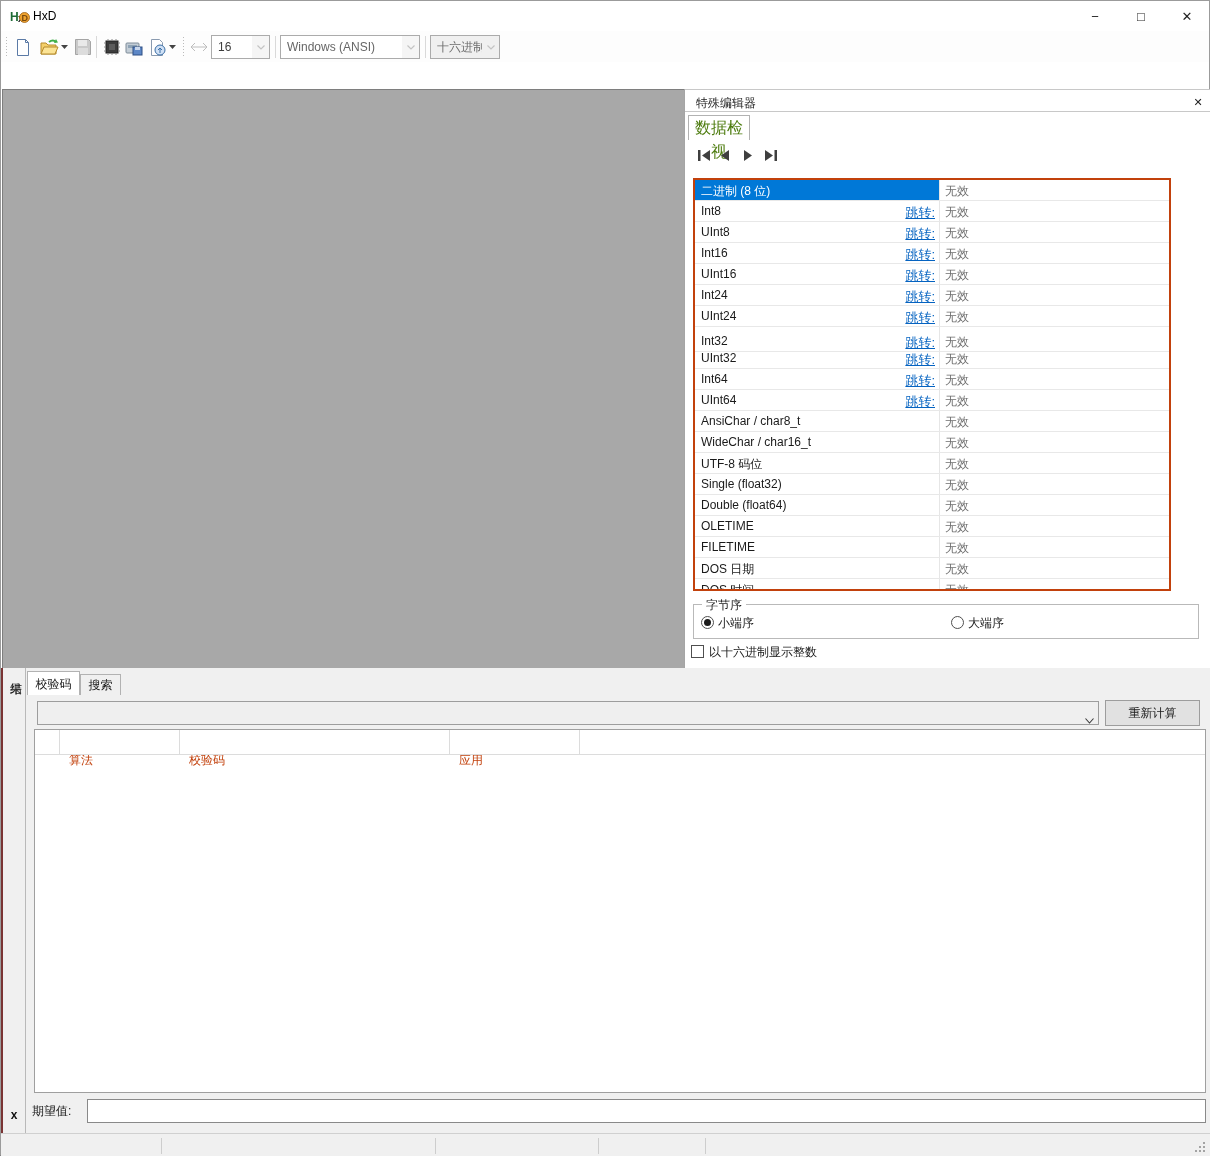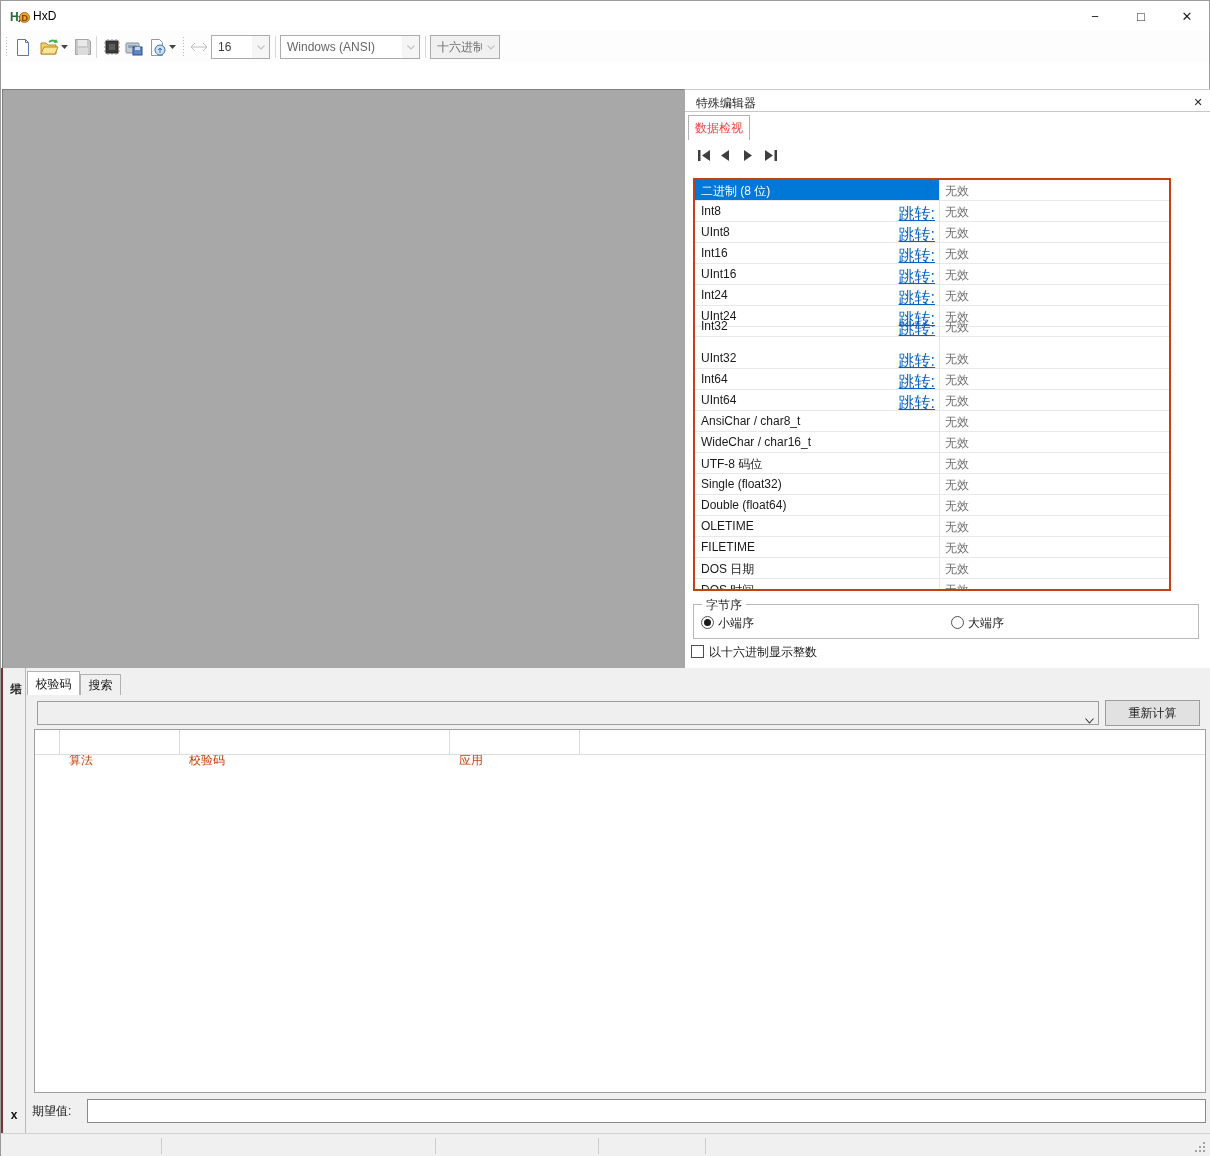--- a/index.html
+++ b/index.html
@@ -33,30 +33,30 @@
   #menu-grip { left:4px; top:3px; width:4px; height:20px; background-image:radial-gradient(#bbb 35%, transparent 40%); background-size:3px 3px; }
 
   
   #mdi { left:1px; top:88px; width:682px; height:579px; background:#a8a8a8; border-top:1px solid #7e7e7e; border-left:1px solid #7e7e7e; }
 
   
   #rpanel { left:683px; top:88px; width:526px; height:579px; background:#fff; border-left:1px solid #a5a5a5; }
   #rp-header { left:0; top:0; width:100%; height:23px; border-top:1px solid #c8c8c8; border-bottom:1px solid #c8c8c8; background:#fff; }
   #rp-title { left:11px; top:5px; }
   #rp-close { left:505px; top:4px; width:16px; height:16px; text-align:center; font-size:11px; color:#222; line-height:16px; }
-  #rp-tab { left:3px; top:26px; width:62px; height:25px; border:1px solid #b2b2b2; border-bottom:none; background:#fff; text-align:center; line-height:24px; font-size:12px; color:#ef4444; }
+  #rp-tab { left:3px; top:26px; width:62px; height:25px; border:1px solid #b2b2b2; border-bottom:none; background:#fff; text-align:center; line-height:24px; font-size:16px; color:#4d7c0f; }
   .navbtn { top:60px; width:14px; height:13px; }
   .navbtn svg { display:block; }
 
   
   #dt { left:8px; top:89px; width:478px; height:413px; border:2px solid #c2410c; background:#fff; overflow:hidden; }
   #dt-coldiv { left:244px; top:0; width:1px; height:100%; background:#e6e6e6; }
   .drow { left:0; width:488px; height:21px; border-bottom:1px solid #e8e8e8; }
   .drow .nm { position:absolute; left:6px; top:3px; font-size:12px; color:#1a1a1a; white-space:nowrap; }
-  .drow .jmp { position:absolute; right:248px; top:3px; font-size:16px; color:#0563c1; text-decoration:underline; white-space:nowrap; }
+  .drow .jmp { position:absolute; right:248px; top:3px; font-size:13px; color:#0563c1; text-decoration:underline; white-space:nowrap; }
   .drow .val { position:absolute; left:250px; top:3px; font-size:12px; color:#6f6f6f; white-space:nowrap; }
   .drow.sel .selbg { position:absolute; left:0; top:0; width:244px; height:20px; background:#0078d7; }
   .drow.sel .nm { color:#fff; z-index:2; }
   
   #dt-sb { left:488px; top:0; width:16px; height:411px; background:#f0f0f0; }
   .sb-arrow { left:0; width:16px; height:17px; display:flex; align-items:center; justify-content:center; }
   #dt-thumb { left:1px; top:18px; width:14px; height:186px; background:#c9c9c9; }
 
   
   #bo-group { left:8px; top:515px; width:506px; height:35px; border:1px solid #b9b9b9; }
@@ -275,21 +275,21 @@
     <span class="nm">Int24</span>
     <a class="jmp">跳转:</a>
     <span class="val">无效</span>
   </div>
           <div class="abs drow" style="top: 126px;">
 
     <span class="nm">UInt24</span>
     <a class="jmp">跳转:</a>
     <span class="val">无效</span>
   </div>
-          <div class="abs drow" style="top: 136px;">
+          <div class="abs drow" style="top: 151px;">
 
     <span class="nm">Int32</span>
     <a class="jmp">跳转:</a>
     <span class="val">无效</span>
   </div>
           <div class="abs drow" style="top: 168px; text-align: right;">
 
     <span class="nm">UInt32</span>
     <a class="jmp">跳转:</a>
     <span class="val">无效</span>

